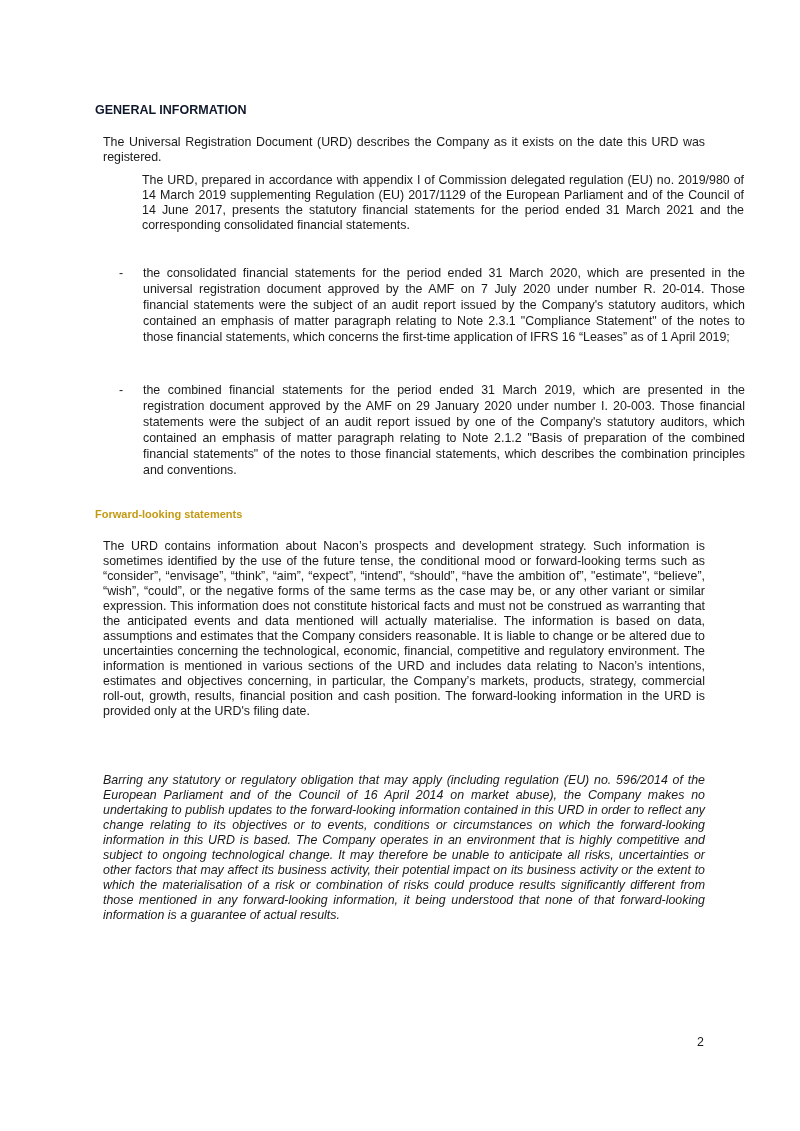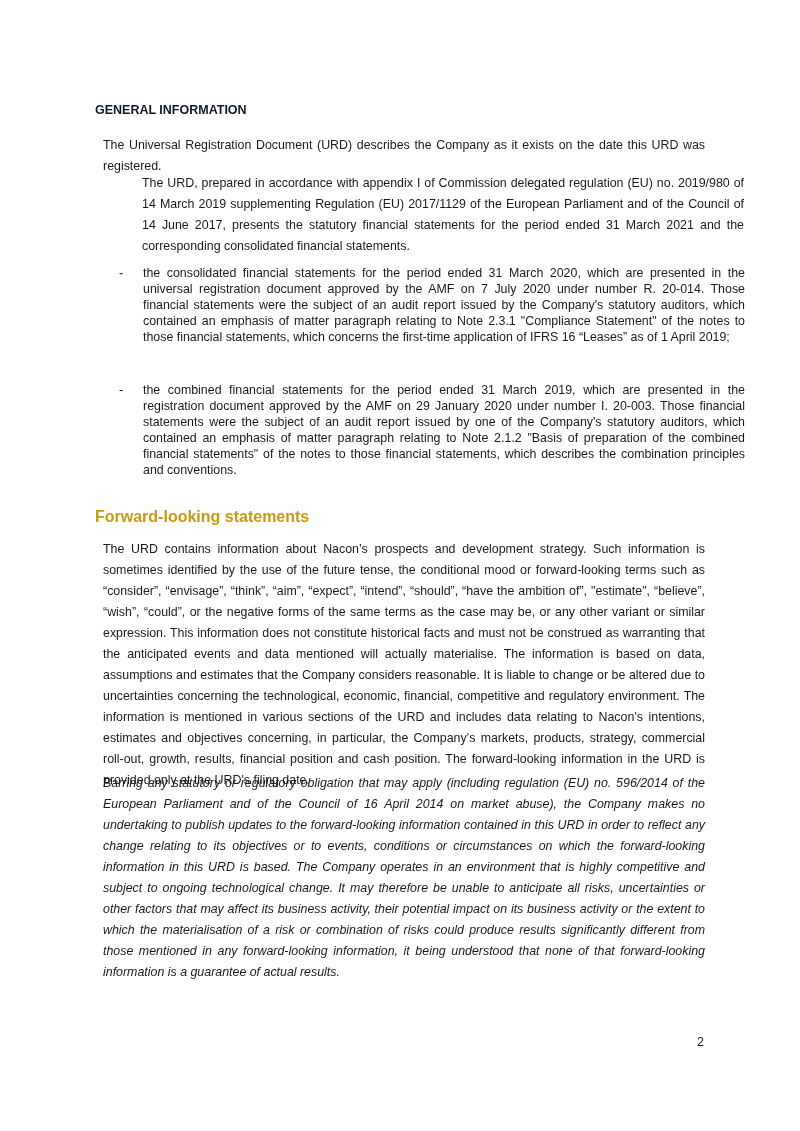--- a/index.html
+++ b/index.html
@@ -1,23 +1,23 @@
 <!DOCTYPE html>
 <html><head>
   <meta charset="utf-8">
   <style>
     html, body { margin: 0; padding: 0; background: #ffffff; }
     body { width: 800px; height: 1131px; position: relative; overflow: hidden;
            font-family: "Liberation Sans", sans-serif; color: #1a1a1a; }
     .page { position: absolute; left: 0; top: 0; width: 800px; height: 1131px; }
     .h1 { position: absolute; left: 95px; top: 103px; font-size: 12.5px; font-weight: bold;
           color: #0f172a; letter-spacing: 0; }
-    .h2 { position: absolute; left: 95px; top: 508px; font-size: 16px; font-weight: bold;
+    .h2 { position: absolute; left: 95px; top: 508px; font-size: 11px; font-weight: bold;
           color: #C49A14; }
-    .block { position: absolute; left: 103px; width: 602px; font-size: 12.4px; line-height: 21px;
+    .block { position: absolute; left: 103px; width: 602px; font-size: 12.4px; line-height: 15px;
              text-align: justify; }
     .block p { margin: 0; }
     .p1 { top: 135px; }
     .p2 { top: 173px; margin-left: 39px; }
     .p3 { top: 244px; }
     .list { position: absolute; left: 103px; width: 602px; font-size: 12.4px; line-height: 15.9px; }
     .li { position: relative; padding-left: 40px; text-align: justify; }
     .li .dash { position: absolute; left: 16px; top: 0; }
     .li1 { position: absolute; left: 0; top: 266px; width: 602px; }
     .li2 { position: absolute; left: 0; top: 383px; width: 602px; }

